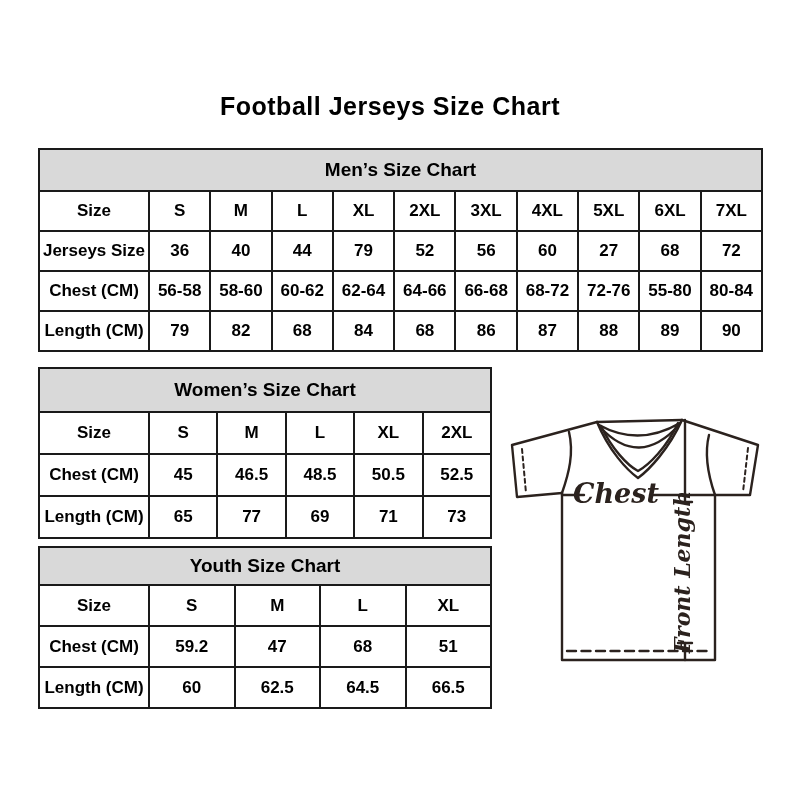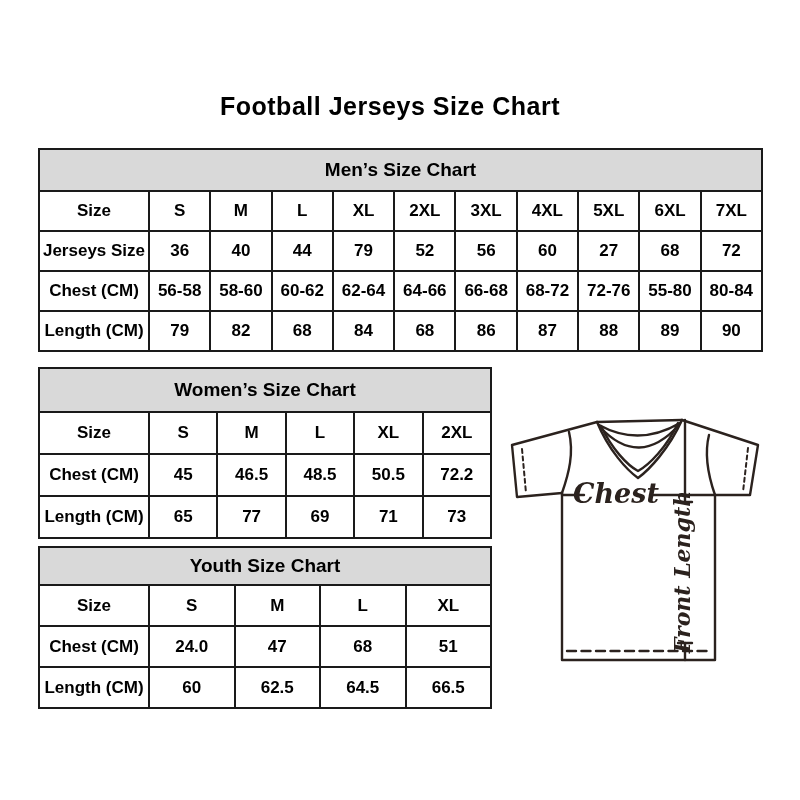--- a/index.html
+++ b/index.html
@@ -167,21 +167,21 @@
           <td>L</td>
           <td>XL</td>
           <td>2XL</td>
         </tr>
         <tr>
           <td>Chest (CM)</td>
           <td>45</td>
           <td>46.5</td>
           <td>48.5</td>
           <td>50.5</td>
-          <td>72.2</td>
+          <td>52.5</td>
         </tr>
         <tr>
           <td>Length (CM)</td>
           <td>65</td>
           <td>77</td>
           <td>69</td>
           <td>71</td>
           <td>73</td>
         </tr>
       </tbody>
@@ -201,21 +201,21 @@
         </tr>
         <tr>
           <td>Size</td>
           <td>S</td>
           <td>M</td>
           <td>L</td>
           <td>XL</td>
         </tr>
         <tr>
           <td>Chest (CM)</td>
-          <td>24.0</td>
+          <td>59.2</td>
           <td>47</td>
           <td>68</td>
           <td>51</td>
         </tr>
         <tr>
           <td>Length (CM)</td>
           <td>60</td>
           <td>62.5</td>
           <td>64.5</td>
           <td>66.5</td>

